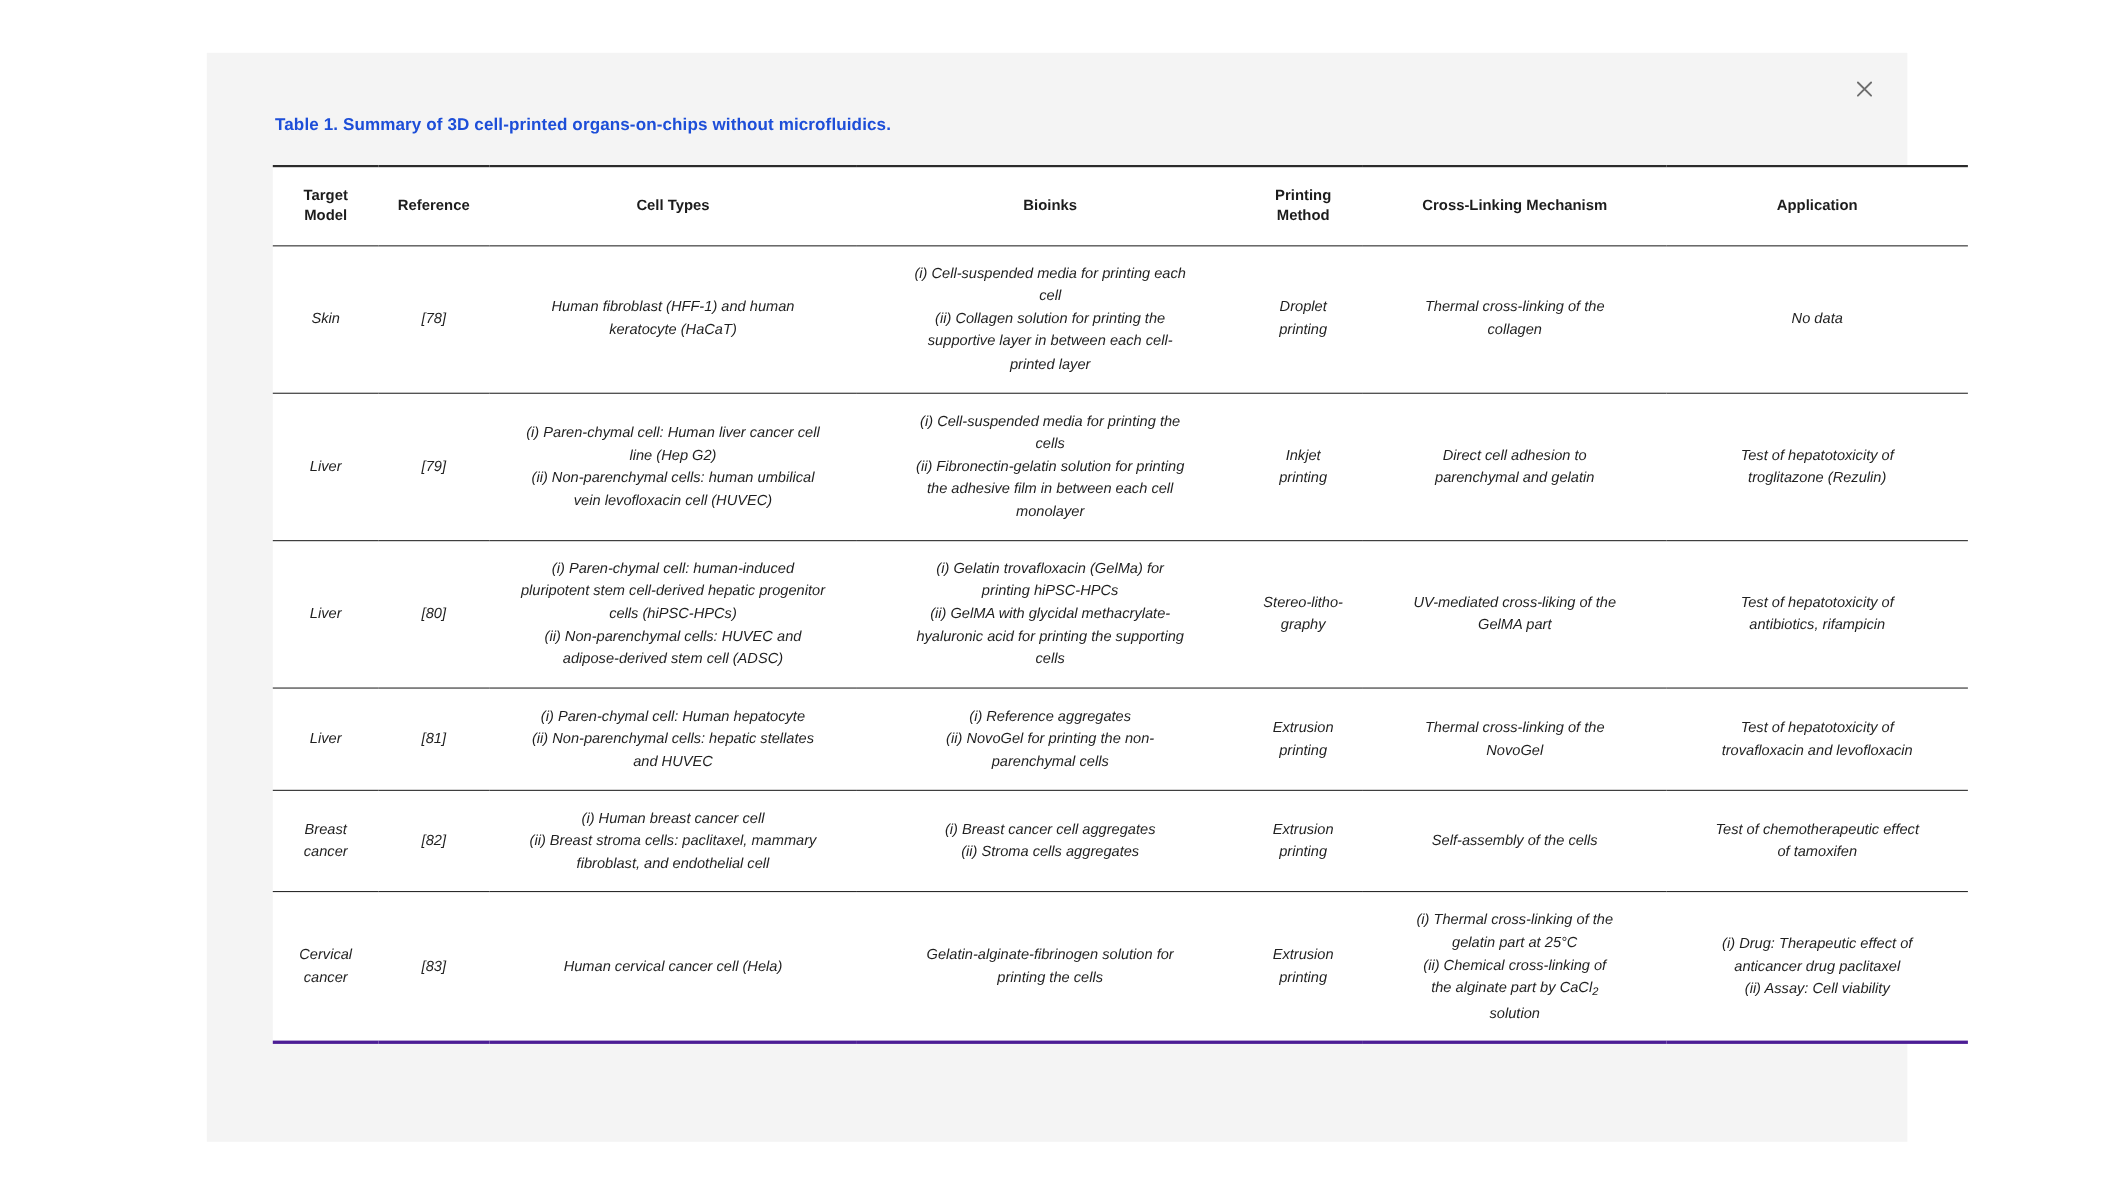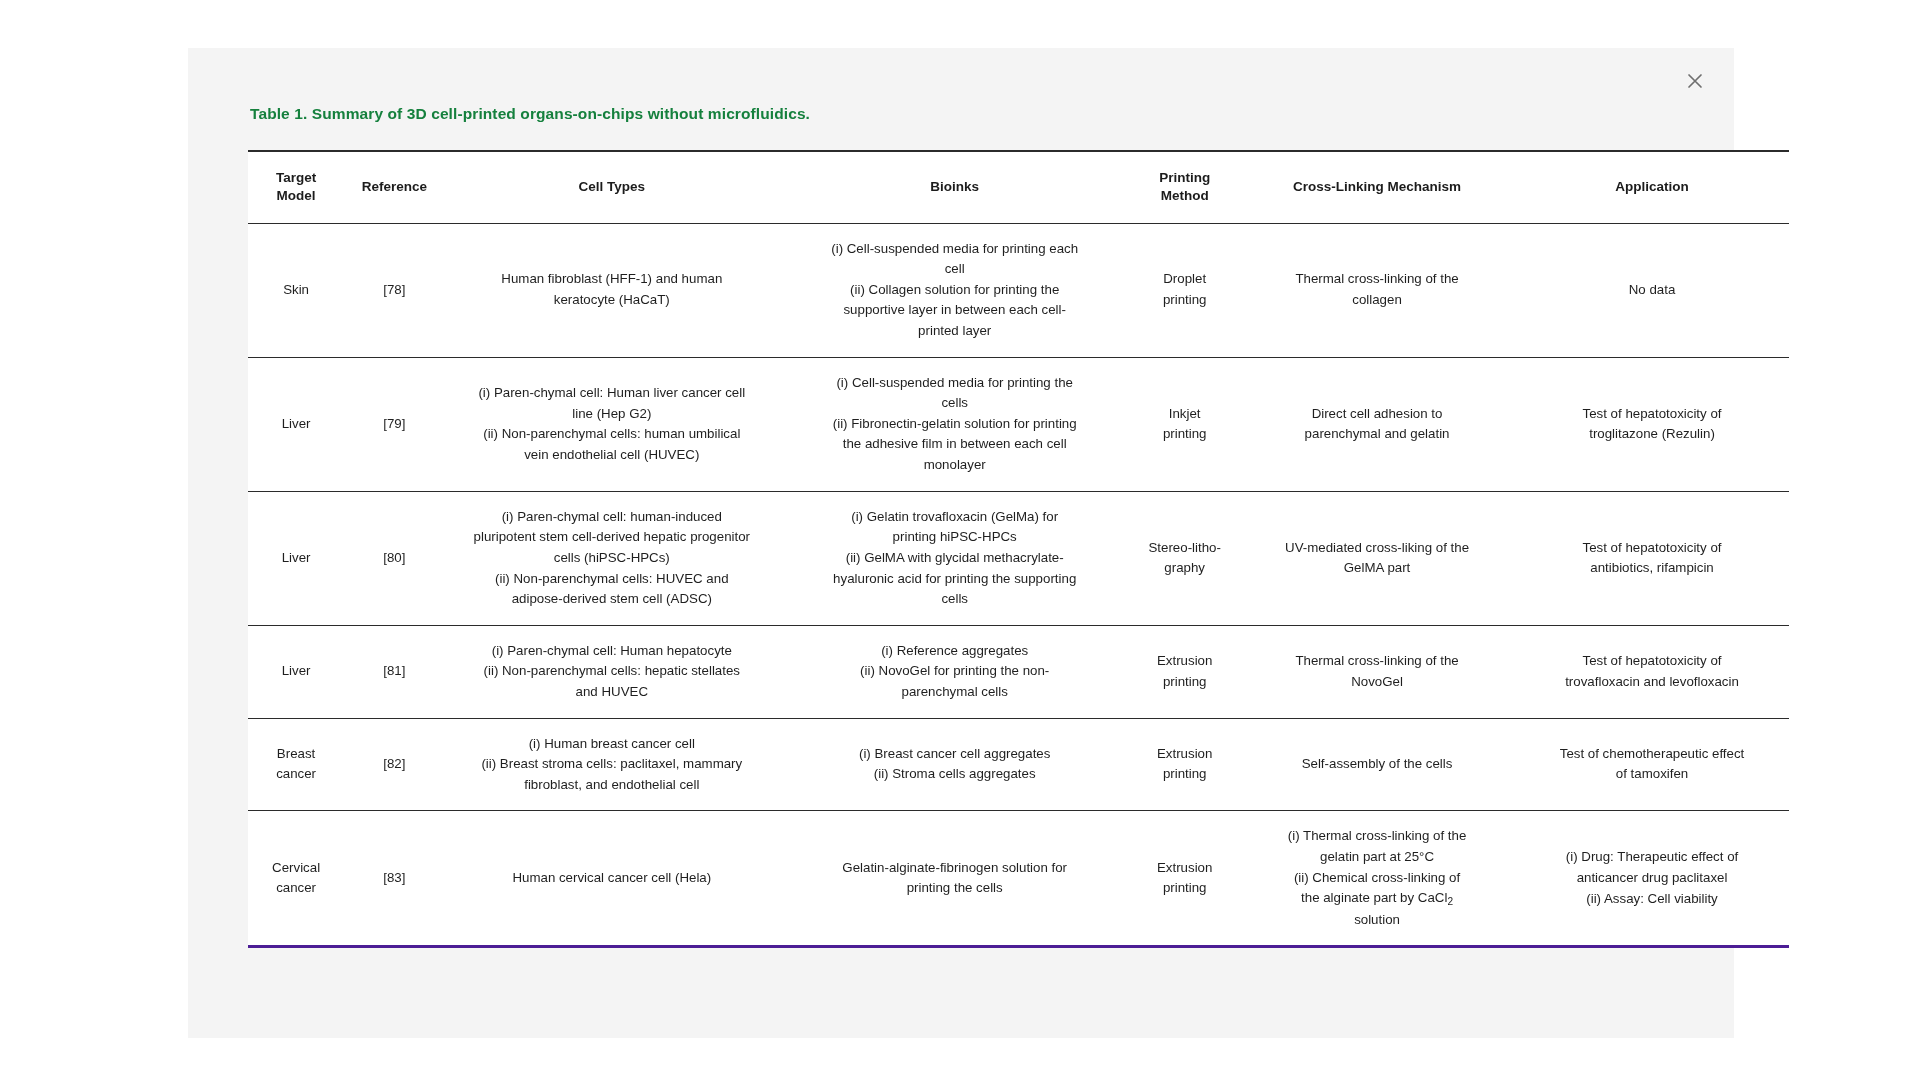--- a/index.html
+++ b/index.html
@@ -44,21 +44,21 @@
 
   .content {
     position: absolute;
     left: 60px;
     top: 56px;
     right: 40px;
   }
   .table-caption {
     font-size: 15.5px;
     font-weight: bold;
-    color: #15803d;
+    color: #1d4ed8;
     letter-spacing: 0.1px;
     margin: 0 0 26px 2px;
     line-height: 1.3;
   }
 
   .table-wrap {
     background: #14b8a6;
     padding: 0;
   }
   table.data-table {
@@ -95,21 +95,21 @@
   }
   
   col.c-target { width: 92px; }
   col.c-ref { width: 96px; }
   col.c-cells { width: 320px; }
   col.c-bioinks { width: 336px; }
   col.c-method { width: 104px; }
   col.c-xlink { width: 264px; }
   col.c-app { width: 262px; }
 
-  .cell-lines { display: block; }
+  .cell-lines { display: block; font-style: italic; }
   .cell-lines .line { display: block; }
   sub { font-size: 0.76em; vertical-align: -0.28em; }
 </style>
 </head>
 <body>
 
 <div class="page">
   <div class="overlay-panel">
 
     <div class="close-button" title="Close">
@@ -203,21 +203,21 @@
                 <td>
                   <span class="cell-lines">
                     <span class="line">[79]</span>
                   </span>
                 </td>
                 <td>
                   <span class="cell-lines">
                     <span class="line">(i) Paren-chymal cell: Human liver cancer cell</span>
                     <span class="line">line (Hep G2)</span>
                     <span class="line">(ii) Non-parenchymal cells: human umbilical</span>
-                    <span class="line">vein endothelial cell (HUVEC)</span>
+                    <span class="line">vein levofloxacin cell (HUVEC)</span>
                   </span>
                 </td>
                 <td>
                   <span class="cell-lines">
                     <span class="line">(i) Cell-suspended media for printing the</span>
                     <span class="line">cells</span>
                     <span class="line">(ii) Fibronectin-gelatin solution for printing</span>
                     <span class="line">the adhesive film in between each cell</span>
                     <span class="line">monolayer</span>
                   </span>

